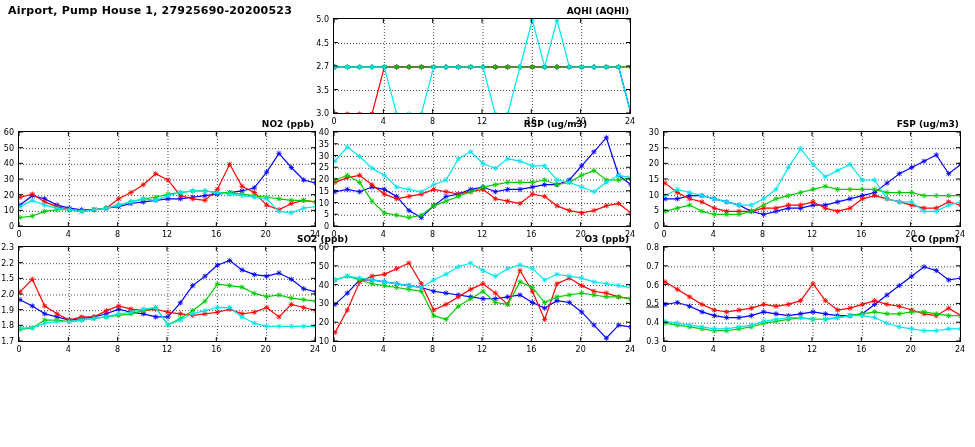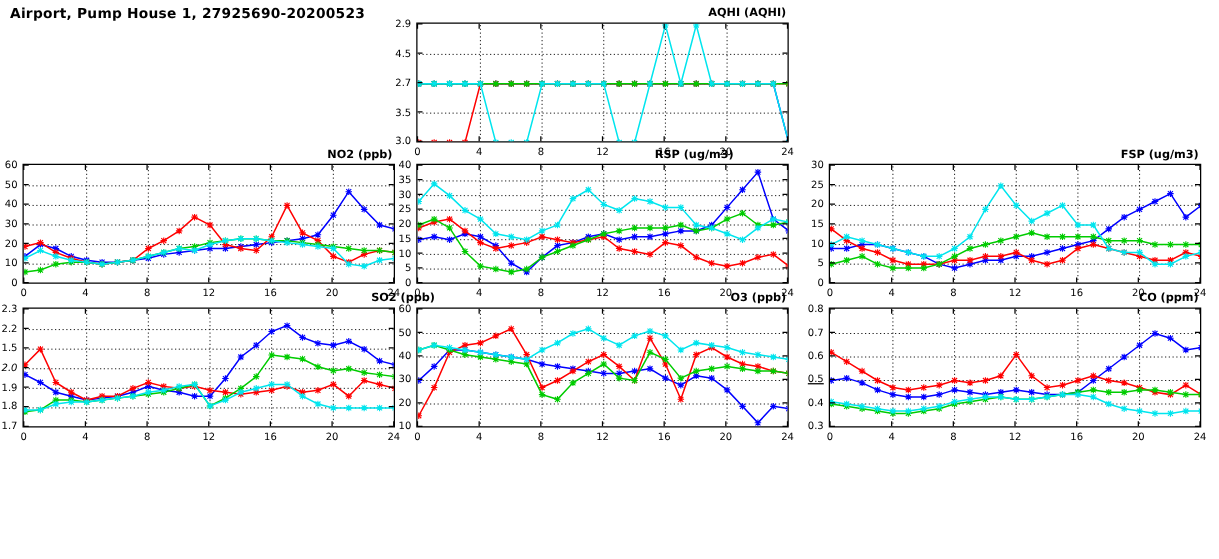--- a/index.html
+++ b/index.html
@@ -140,21 +140,21 @@
       <div class="ticklabel xlab" style="left: 50.3333px; top: 99px;">4</div>
       <div class="ticklabel xlab" style="left: 99.6667px; top: 99px;">8</div>
       <div class="ticklabel xlab" style="left: 149px; top: 99px;">12</div>
       <div class="ticklabel xlab" style="left: 198.333px; top: 99px;">16</div>
       <div class="ticklabel xlab" style="left: 247.667px; top: 99px;">20</div>
       <div class="ticklabel xlab" style="left: 297px; top: 99px;">24</div>
       <div class="ticklabel ylab" style="left: -4px; transform: translate(-100%, -50%); top: 95px;">3.0</div>
       <div class="ticklabel ylab" style="left: -4px; transform: translate(-100%, -50%); top: 71.5px;">3.5</div>
       <div class="ticklabel ylab" style="left: -4px; transform: translate(-100%, -50%); top: 48px;">2.7</div>
       <div class="ticklabel ylab" style="left: -4px; transform: translate(-100%, -50%); top: 24.5px;">4.5</div>
-      <div class="ticklabel ylab" style="left: -4px; transform: translate(-100%, -50%); top: 1px;">2.9</div>
+      <div class="ticklabel ylab" style="left: -4px; transform: translate(-100%, -50%); top: 1px;">5.0</div>
       <svg width="300" height="104" style="position: absolute; left: 0px; top: 0px; pointer-events: none;">
         <line x1="1" x2="1" y1="95" y2="91" stroke="#000" stroke-width="1"></line>
         <line x1="1" x2="1" y1="1" y2="5" stroke="#000" stroke-width="1"></line>
         <line x1="50.33333333333333" x2="50.33333333333333" y1="95" y2="91" stroke="#000" stroke-width="1"></line>
         <line x1="50.33333333333333" x2="50.33333333333333" y1="1" y2="5" stroke="#000" stroke-width="1"></line>
         <line x1="99.66666666666666" x2="99.66666666666666" y1="95" y2="91" stroke="#000" stroke-width="1"></line>
         <line x1="99.66666666666666" x2="99.66666666666666" y1="1" y2="5" stroke="#000" stroke-width="1"></line>
         <line x1="149" x2="149" y1="95" y2="91" stroke="#000" stroke-width="1"></line>
         <line x1="149" x2="149" y1="1" y2="5" stroke="#000" stroke-width="1"></line>
         <line x1="198.33333333333331" x2="198.33333333333331" y1="95" y2="91" stroke="#000" stroke-width="1"></line>

